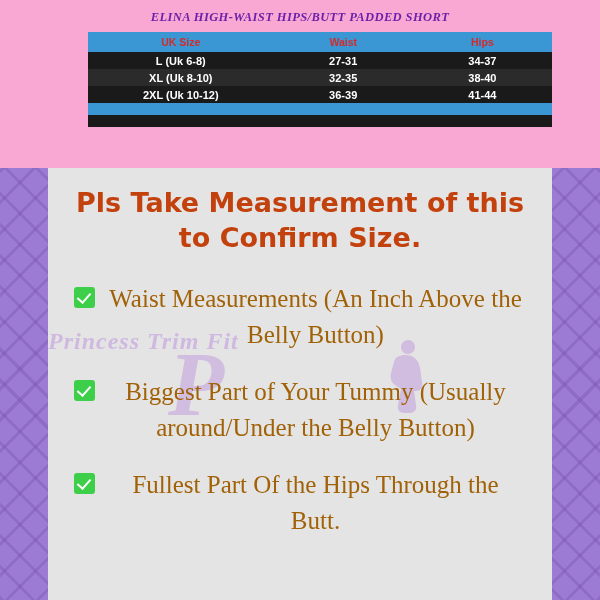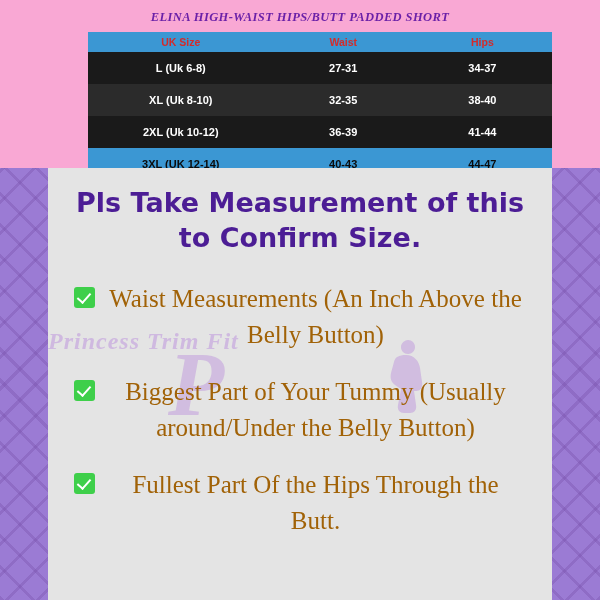--- a/index.html
+++ b/index.html
@@ -46,21 +46,21 @@
   .size-table {
     position: absolute;
     top: 32px;
     left: 68px;
     width: 464px;
     border-collapse: collapse;
     table-layout: fixed;
     margin-left: 20px;
   }
   .size-table td, .size-table th {
-    height: 32px;
+    height: 17px;
     font-size: 11px;
     text-align: center;
     padding: 0;
     font-family: "Liberation Sans", sans-serif;
   }
   .size-table thead th {
     background: #3b97d3;
     color: #d32b2b;
     font-weight: bold;
     font-size: 10.5px;
@@ -158,21 +158,21 @@
   }
 
   .headline {
     position: relative;
     z-index: 2;
     text-align: center;
     font-family: "DejaVu Sans", sans-serif;
     font-weight: bold;
     font-size: 27px;
     line-height: 1.28;
-    color: #4c1d95;
+    color: #c2410c;
     margin: 0 0 6px 0;
   }
 
   .bullets {
     position: relative;
     z-index: 2;
     margin-top: 26px;
   }
   .bullet {
     display: flex;
@@ -233,25 +233,20 @@
         </tr>
         <tr class="row-mid">
           <td>XL (Uk 8-10)</td>
           <td>32-35</td>
           <td>38-40</td>
         </tr>
         <tr class="row-dark">
           <td>2XL (Uk 10-12)</td>
           <td>36-39</td>
           <td>41-44</td>
-        </tr>
-        <tr class="row-high">
-          <td>3XL (UK 12-14)</td>
-          <td>40-43</td>
-          <td>44-47</td>
         </tr>
         <tr class="row-blank">
           <td></td>
           <td></td>
           <td></td>
         </tr>
         <tr class="row-blank2">
           <td></td>
           <td></td>
           <td></td>

